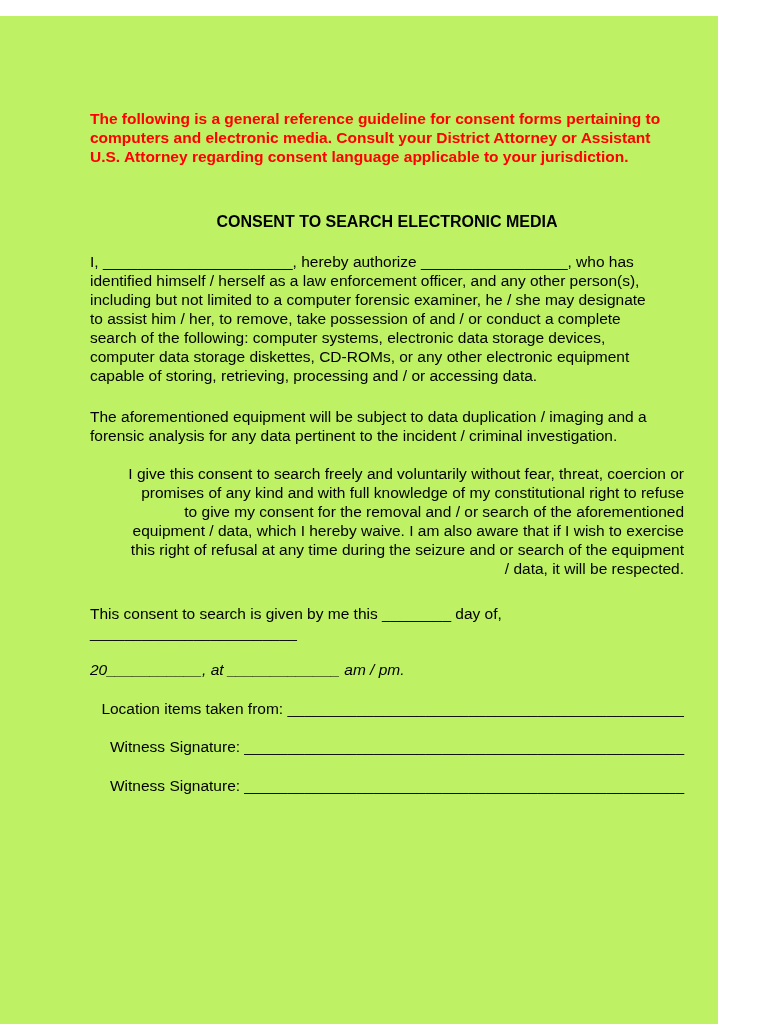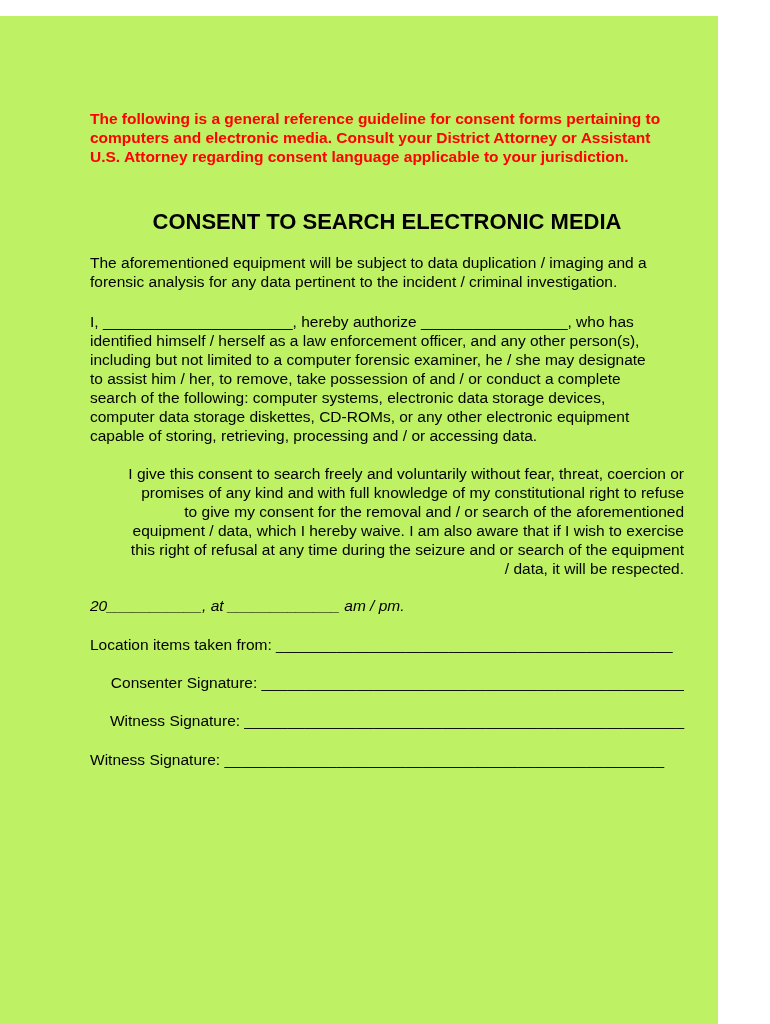--- a/index.html
+++ b/index.html
@@ -33,67 +33,67 @@
   .note {
     margin-top: 93px;
     font-weight: bold;
     font-size: 15.5px;
     line-height: 19px;
     white-space: pre-line;
   }
   .title {
     margin-top: 46px;
     font-weight: bold;
-    font-size: 22px;
+    font-size: 16px;
     line-height: 19px;
     text-align: center;
     white-space: pre-line;
   }
   .mt21 { margin-top: 21px; }
   .mt22 { margin-top: 22px; }
   .mt19 { margin-top: 19px; text-align: right; }
   .mt26 { margin-top: 26px; }
   .mt18 { margin-top: 18px; font-style: italic; }
-  .mt20 { margin-top: 20px; }
+  .mt20 { margin-top: 20px; text-align: right; }
 </style>
 </head>
 <body>
 
 <div class="page">
   <div class="content">
 
     <div class="note" style="color: rgb(255, 0, 0);">The following is a general reference guideline for consent forms pertaining to
 computers and electronic media. Consult your District Attorney or Assistant
 U.S. Attorney regarding consent language applicable to your jurisdiction.</div>
 
     <div class="title">CONSENT TO SEARCH ELECTRONIC MEDIA</div>
 
-    <div class="para mt22">The aforementioned equipment will be subject to data duplication / imaging and a
-forensic analysis for any data pertinent to the incident / criminal investigation.</div>
-
     <div class="para mt21">I, ______________________, hereby authorize _________________, who has
 identified himself / herself as a law enforcement officer, and any other person(s),
 including but not limited to a computer forensic examiner, he / she may designate
 to assist him / her, to remove, take possession of and / or conduct a complete
 search of the following: computer systems, electronic data storage devices,
 computer data storage diskettes, CD-ROMs, or any other electronic equipment
 capable of storing, retrieving, processing and / or accessing data.</div>
 
+    <div class="para mt22">The aforementioned equipment will be subject to data duplication / imaging and a
+forensic analysis for any data pertinent to the incident / criminal investigation.</div>
+
     <div class="para mt19">I give this consent to search freely and voluntarily without fear, threat, coercion or
 promises of any kind and with full knowledge of my constitutional right to refuse
 to give my consent for the removal and / or search of the aforementioned
 equipment / data, which I hereby waive. I am also aware that if I wish to exercise
 this right of refusal at any time during the seizure and or search of the equipment
 / data, it will be respected.</div>
 
+    <div class="para mt26">This consent to search is given by me this ________ day of, ________________________</div>
 
     <div class="para mt18">20___________, at _____________ am / pm.</div>
 
     <div class="para mt20">Location items taken from: ______________________________________________</div>
 
-    <div class="para mt19">Consenter Signature: _________________________________________________</div>
 
     <div class="para mt19">Witness Signature: ___________________________________________________</div>
 
     <div class="para mt20">Witness Signature: ___________________________________________________</div>
 
   </div>
 </div>
 
 </body></html>

